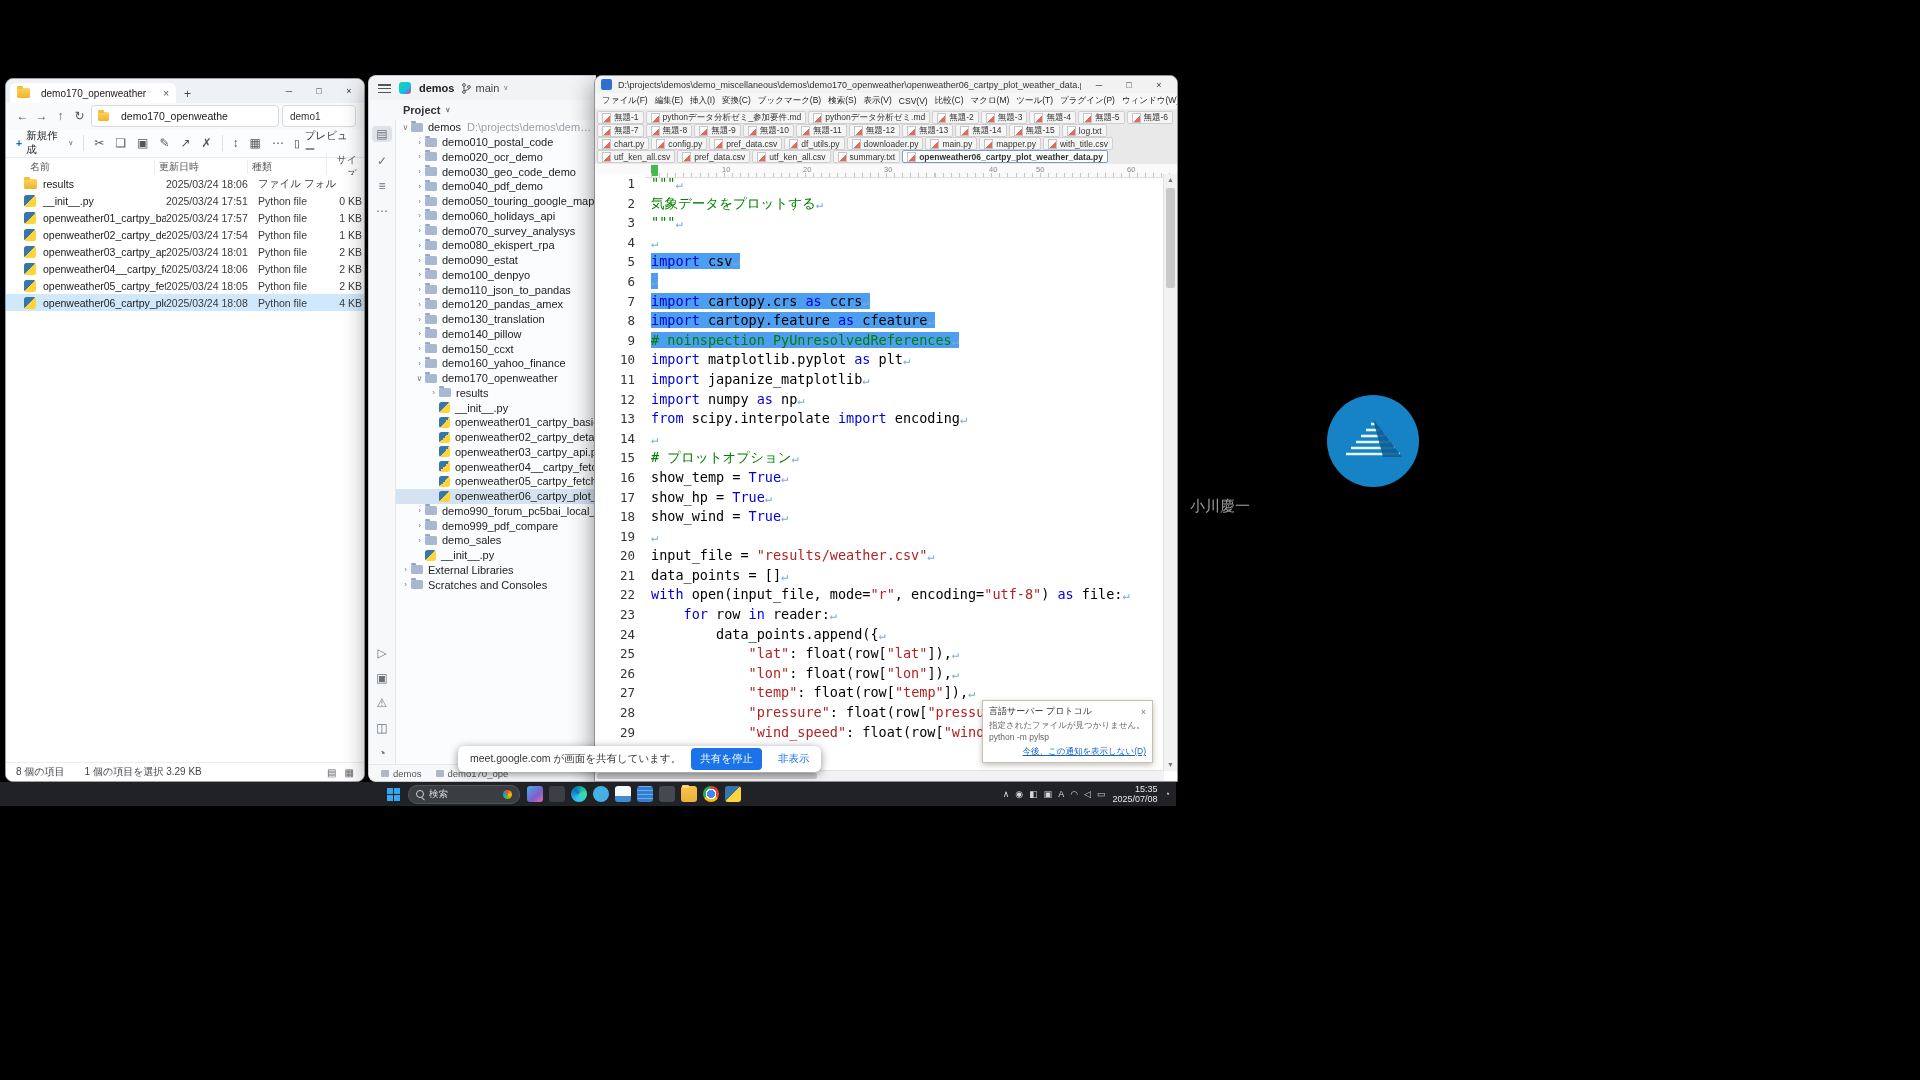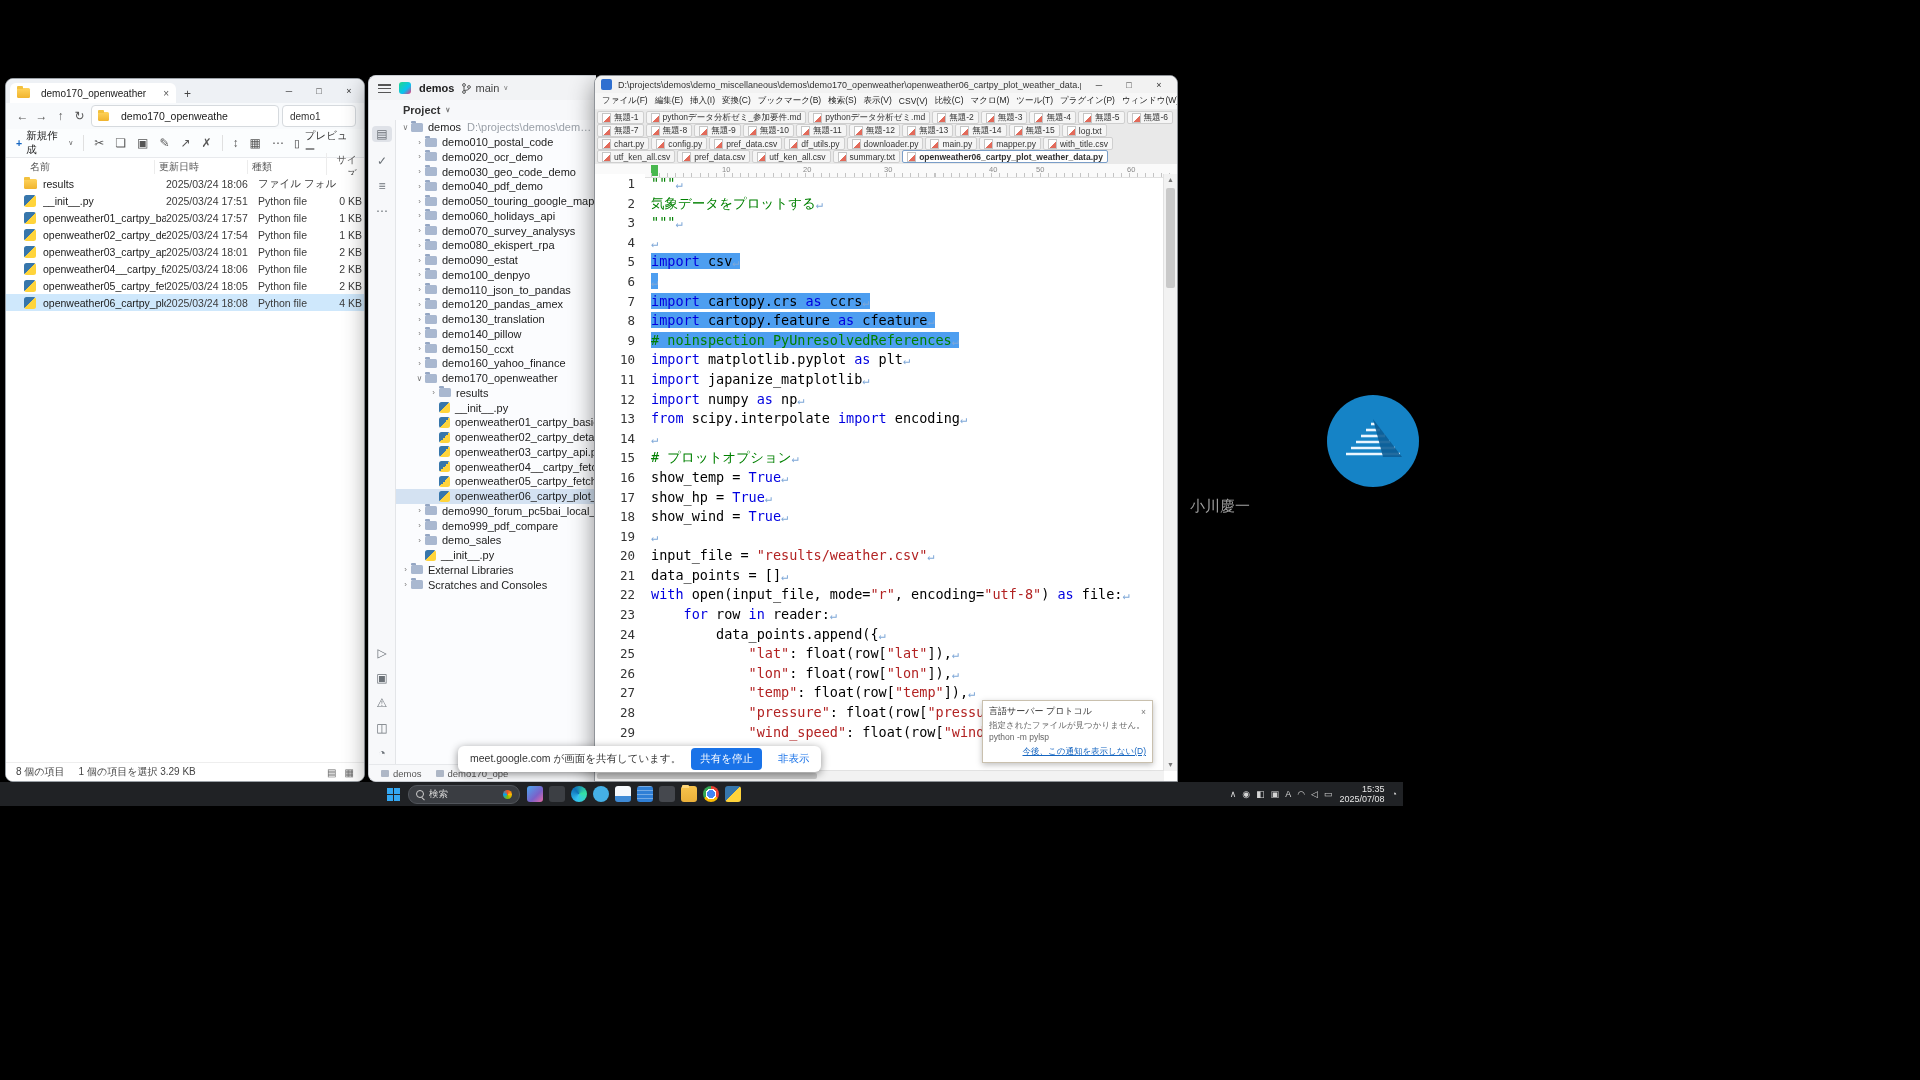--- a/index.html
+++ b/index.html
@@ -43,21 +43,21 @@
   .exp-row.selected{background:#cfe8fc}
   .fic{flex:none;display:inline-block}
   .fic-folder{width:13px;height:10px;background:linear-gradient(#ffd35c,#f0b42e);border-radius:1.5px;position:relative;margin-right:6px}
   .fic-folder::before{content:"";position:absolute;top:-2px;left:0;width:6px;height:3px;background:#f2c13e;border-radius:1px 1px 0 0}
   .fic-py{width:12px;height:12px;background:linear-gradient(135deg,#3776ab 50%,#ffd43b 50%);border-radius:2.5px;margin-right:7px}
   .exp-name{width:123px;white-space:nowrap;overflow:hidden}
   .exp-date{width:92px;color:#3a3a3a;white-space:nowrap}
   .exp-type{width:78px;color:#3a3a3a;white-space:nowrap;overflow:hidden}
   .exp-size{width:26px;text-align:right;color:#3a3a3a;white-space:nowrap;overflow:hidden}
   .exp-status{position:absolute;bottom:0;left:0;right:0;height:18px;border-top:1px solid #eee;display:flex;
-              align-items:center;gap:14px;padding:0 10px;color:#444;font-size:10px;background:#fff}
+              align-items:center;gap:20px;padding:0 10px;color:#444;font-size:10px;background:#fff}
   .exp-status .views{margin-left:auto;display:flex;gap:8px;color:#666;font-size:10px}
 
   
   #pycharm{left:368px;top:75px;width:227px;height:705px;background:#f7f8fa;border-radius:8px 0 0 8px;
            border:1px solid #c8ccd2;border-right:none;z-index:11;font-size:11px;color:#222;overflow:hidden}
   .pc-header{height:24px;display:flex;align-items:center;gap:8px;padding:0 9px;background:#f2f3f5}
   .pc-burger{width:13px;height:9px;background:repeating-linear-gradient(#555 0 1.5px,transparent 1.5px 3.8px)}
   .pc-appicon{width:12px;height:12px;border-radius:3px;background:linear-gradient(135deg,#21d789,#07c3f2 60%,#fe2c71)}
   .pc-proj{font-weight:bold;color:#1d1d1d}
   .pc-branch{display:flex;align-items:center;gap:4px;color:#444}
@@ -126,21 +126,21 @@
   .em-popup-body{color:#666;margin-top:2px;line-height:1.35}
   .em-popup-link{display:block;text-align:right;color:#1565c0;text-decoration:underline;margin-top:3px}
 
   
   #meet{position:absolute;left:458px;top:746px;height:26px;display:flex;align-items:center;gap:10px;background:#fff;
         border-radius:6px;box-shadow:0 2px 8px rgba(0,0,0,.45);padding:0 6px 0 12px;z-index:50;font-size:10.5px;color:#333}
   .meet-stop{background:#1a73e8;color:#fff;border-radius:4px;padding:4px 9px;font-size:10.5px}
   .meet-hide{color:#1a73e8;padding:0 6px}
 
   
-  #taskbar{position:absolute;left:0;top:782px;width:1403px;height:24px;background:#202225;z-index:60}
+  #taskbar{position:absolute;left:0;top:782px;width:1176px;height:24px;background:#202225;z-index:60}
   .tb-center{position:absolute;left:386px;top:0;height:24px;display:flex;align-items:center;gap:7px}
   .tb-start{width:15px;height:15px;position:relative}
   .tb-start i{position:absolute;left:1px;top:1px;width:6px;height:6px;background:#34a7f2;
               box-shadow:7px 0 #34a7f2,0 7px #34a7f2,7px 7px #34a7f2}
   .tb-search{height:17px;width:96px;border-radius:9px;background:#3a3d42;border:1px solid #51555b;
              display:flex;align-items:center;gap:5px;padding:0 7px;color:#d8d8d8;font-size:9.5px}
   .tb-mag{width:6px;height:6px;border:1.3px solid #cfcfcf;border-radius:50%;position:relative;flex:none}
   .tb-mag::after{content:"";position:absolute;left:5px;top:6px;width:4px;height:1.3px;background:#cfcfcf;
                  transform:rotate(45deg);transform-origin:0 0}
   .tb-bing{width:9px;height:9px;border-radius:50%;background:conic-gradient(#f25022,#ffb900,#7fba00,#00a4ef,#f25022);margin-left:auto}

